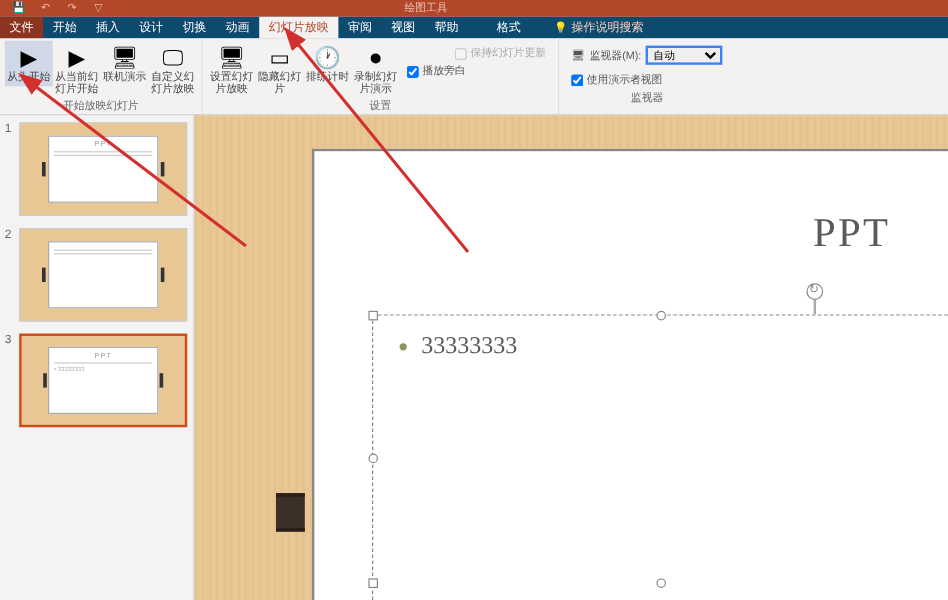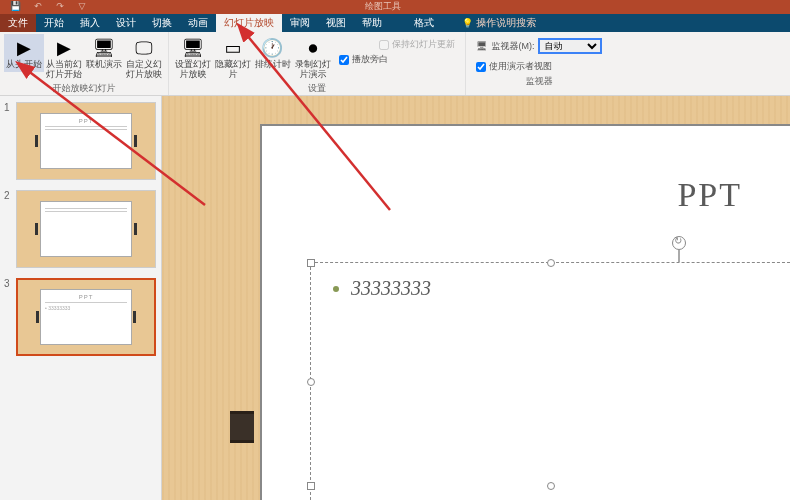--- a/index.html
+++ b/index.html
@@ -4,21 +4,21 @@
 <style>
 * { margin: 0; padding: 0; box-sizing: border-box; font-family: "Microsoft YaHei", sans-serif; }
 body { width: 790px; height: 500px; overflow: hidden; background: #f3f3f3; position: relative; }
 
 
 .title-bar { height: 14px; background: #b2472a; display: flex; align-items: flex-start; padding-left: 8px; }
 .title-bar .qat { display: flex; gap: 6px; align-items: center; padding-top: 1px; }
 .title-bar .qat .btn { width: 16px; height: 10px; display: flex; align-items: center; justify-content: center; color: #e0b9aa; font-size: 9px; }
 .title-center { position: absolute; left: 50%; transform: translateX(-50%); top: 0; color: #fff; font-size: 9px; white-space: nowrap; }
 .title-center .dim { color: #e0b9aa; }
-.drawing-tools { position: absolute; left: 365px; top: 0; color: #e8c5b8; font-size: 9px; }
+.drawing-tools { position: absolute; left: 337px; top: 0; color: #e8c5b8; font-size: 9px; }
 
 
 .tabs { height: 18px; background: #0c4a6e; display: flex; align-items: stretch; }
 .tab { padding: 0 8px; color: #fff; font-size: 10px; display: flex; align-items: center; cursor: pointer; }
 .tab.file { background: #8b3520; }
 .tab.active { background: #f3f2f1; color: #b2472a; }
 .tab.format { margin-left: 16px; }
 .help-search { margin-left: 20px; color: #f0d0c0; font-size: 10px; display: flex; align-items: center; gap: 3px; }
 .help-search .bulb { font-size: 9px; }
 
@@ -58,21 +58,21 @@
 .slide-area::before { content:""; position:absolute; inset:0; background: repeating-linear-gradient(90deg, rgba(180,130,60,0.08) 0 2px, transparent 2px 6px); }
 .splitter-knob { position: absolute; left: 68px; top: 315px; width: 24px; height: 32px; background: #3a3028; border-top: 3px solid #2a2018; border-bottom: 3px solid #2a2018; z-index: 3; }
 .slide-left-handle { position: absolute; left: 84px; top: 318px; width: 6px; height: 26px; background: #3a3028; z-index: 3; }
 
 .slide-canvas { position: absolute; left: 98px; top: 28px; right: 0; bottom: 0; background: #fff; border-left: 2px solid #888; border-top: 2px solid #888; }
 .slide-canvas .title-txt { position: absolute; top: 50px; right: 48px; font-family: "Songti SC", serif; font-size: 34px; color: #5a5a5a; letter-spacing: 2px; }
 .rotate-handle { position: absolute; right: 104px; top: 110px; width: 14px; height: 14px; border: 1px solid #888; border-radius: 50%; }
 .rotate-handle::after { content:"↻"; position:absolute; left:1px; top:-2px; font-size:10px; color:#888; }
 .rotate-stem { position: absolute; right: 110px; top: 124px; width: 2px; height: 12px; background: #aaa; }
 
-.text-box { position: absolute; left: 48px; top: 136px; right: 0; bottom: 0; border: 1px dashed #888; border-right: none; border-bottom: none; background: #fff; font-style: italic; }
+.text-box { position: absolute; left: 48px; top: 136px; right: 0; bottom: 0; border: 1px dashed #888; border-right: none; border-bottom: none; background: #fff; }
 .text-box .handle { width: 8px; height: 8px; background: #fff; border: 1px solid #888; position: absolute; }
 .text-box .handle.tl { left: -4px; top: -4px; }
 .text-box .handle.tm { left: 50%; top: -4px; transform: translateX(-50%); border-radius: 50%; }
 .text-box .handle.ml { left: -4px; top: 50%; transform: translateY(-50%); border-radius: 50%; }
 .text-box .handle.bl { left: -4px; bottom: 10px; }
 .text-box .handle.bm { left: 50%; bottom: 10px; transform: translateX(-50%); border-radius: 50%; }
 .bullet { position: absolute; left: 22px; top: 14px; display: flex; align-items: center; }
 .bullet .dot { width: 6px; height: 6px; border-radius: 50%; background: #889955; margin-right: 12px; }
 .bullet .txt { font-family: serif; font-size: 20px; color: #5a5a5a; }
 

